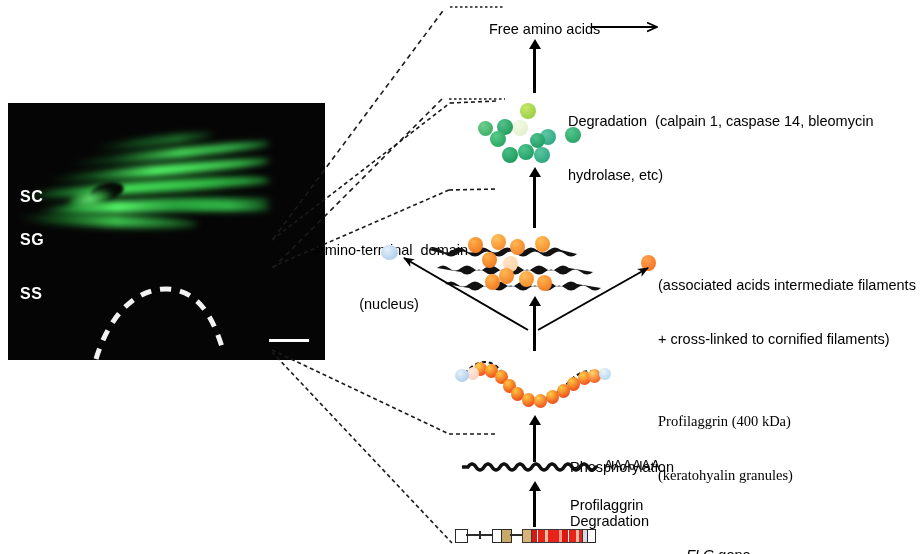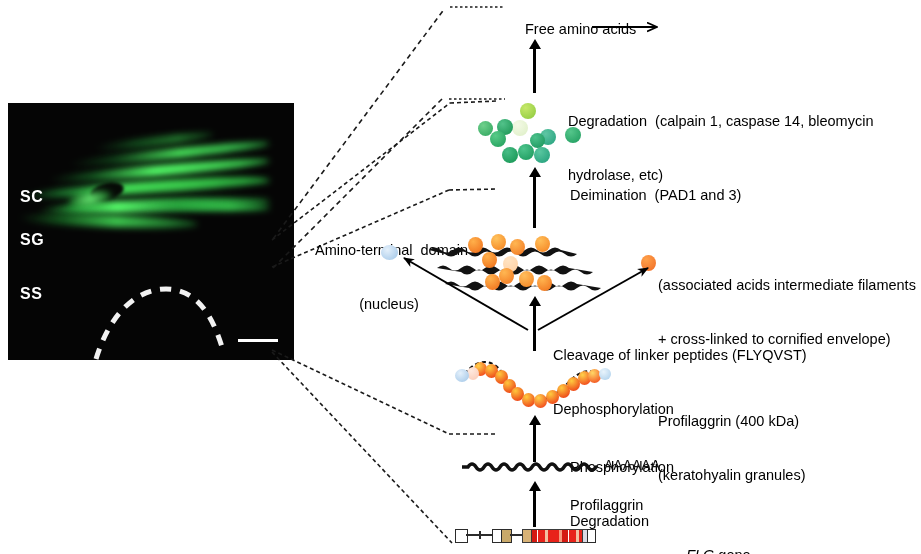--- a/index.html
+++ b/index.html
@@ -16,21 +16,21 @@
     height: 554px;
     background: #ffffff;
     overflow: hidden;
   }
   .abs { position: absolute; }
 
   
   #micrograph {
     left: 8px;
     top: 103px;
-    width: 286px;
+    width: 317px;
     height: 257px;
     background: #050505;
     overflow: hidden;
   }
   #micrograph .layer-label {
     position: absolute;
     color: #ffffff;
     font-weight: bold;
     font-size: 16px;
     letter-spacing: 0.5px;
@@ -136,21 +136,21 @@
       <path d="M 449,99 L 505,99"></path>
     </g>
   </svg>
   <svg class="overlay">
     <g stroke="#1a1a1a" stroke-width="1.6" fill="none" stroke-dasharray="5 4">
       <path d="M 273,239 L 445,8"></path>
       <path d="M 273,268 L 444,97"></path>
     </g>
   </svg>
 
-  <div class="abs txt" style="left:489px; top:20px;margin-left:36px;">Free amino acids</div>
+  <div class="abs txt" style="left:489px; top:20px;">Free amino acids</div>
   <svg class="overlay">
     <defs>
       <marker id="arrowOpen" markerWidth="11" markerHeight="11" refX="9" refY="5.5" orient="auto" markerUnits="userSpaceOnUse">
         <path d="M 0,1 L 10,5.5 L 0,10" fill="none" stroke="#000" stroke-width="1.6"></path>
       </marker>
     </defs>
     <line x1="592" y1="27" x2="656" y2="27" stroke="#000" stroke-width="1.8" marker-end="url(#arrowOpen)"></line>
   </svg>
 
   <div class="varrow abs" style="left:533px; top:48px; height:45px;"></div>
@@ -170,21 +170,20 @@
     <div class="sphere" style="left:72px; top:26px; width:16px; height:16px; background:radial-gradient(circle at 35% 30%, #5fc6a4, #23a07c);"></div>
     <div class="sphere" style="left:97px; top:24px; width:16px; height:16px; background:radial-gradient(circle at 35% 30%, #55c68b, #1c9a5c);"></div>
     <div class="sphere" style="left:34px; top:44px; width:16px; height:16px; background:radial-gradient(circle at 35% 30%, #47bd86, #13924f);"></div>
     <div class="sphere" style="left:50px; top:41px; width:16px; height:16px; background:radial-gradient(circle at 35% 30%, #4dc48c, #189659);"></div>
     <div class="sphere" style="left:66px; top:44px; width:16px; height:16px; background:radial-gradient(circle at 35% 30%, #5ac7a0, #1f9c78);"></div>
     <div class="sphere" style="left:62px; top:30px; width:15px; height:15px; background:radial-gradient(circle at 35% 30%, #4cc18b, #169158);"></div>
   </div>
 
 
   <div class="varrow abs" style="left:533px; top:176px; height:52px;"></div>
-  <div class="abs txt" style="left:570px; top:186px;">Deimination  (PAD1 and 3)</div>
 
   <div class="abs txt" style="left:315px; top:205px; text-align:center; width:148px;">
     <div>Amino-terminal  domain</div>
     <div>(nucleus)</div>
   </div>
   <div class="sphere abs" style="left:381px; top:245px; width:17px; height:15px; background:radial-gradient(circle at 38% 32%, #e4f0fb, #9ec4e6);"></div>
 
   <div class="abs" style="left:427px; top:234px; width:200px; height:62px;">
     <svg width="200" height="62">
       <g fill="#121212">
@@ -202,39 +201,35 @@
     <div class="sphere" style="left:72px; top:34px; width:15px; height:16px; background:radial-gradient(circle at 35% 28%, #ffb752, #f1741e);"></div>
     <div class="sphere" style="left:92px; top:37px; width:15px; height:16px; background:radial-gradient(circle at 35% 28%, #ffbd5c, #f4821f);"></div>
     <div class="sphere" style="left:110px; top:41px; width:15px; height:16px; background:radial-gradient(circle at 35% 28%, #ffb34e, #ef6f1b);"></div>
     <div class="sphere" style="left:58px; top:40px; width:15px; height:16px; background:radial-gradient(circle at 35% 28%, #ffb34e, #ee6a17);"></div>
   </div>
 
   <div class="sphere abs" style="left:641px; top:255px; width:15px; height:16px; background:radial-gradient(circle at 35% 28%, #ffa14a, #ef6a24);"></div>
 
   <div class="abs txt" style="left:658px; top:240px;">
     <div>(associated acids intermediate filaments</div>
-    <div>+ cross-linked to cornified envelope)</div>
+    <div>+ cross-linked to cornified filaments)</div>
   </div>
 
   <svg class="overlay">
     <defs>
       <marker id="arrowSolid" markerWidth="12" markerHeight="12" refX="10" refY="6" orient="auto" markerUnits="userSpaceOnUse">
         <path d="M 0,1.5 L 11,6 L 0,10.5 L 3,6 Z" fill="#000"></path>
       </marker>
     </defs>
     <line x1="528" y1="330" x2="404" y2="258" stroke="#000" stroke-width="2" marker-end="url(#arrowSolid)"></line>
     <line x1="538" y1="330" x2="648" y2="268" stroke="#000" stroke-width="2" marker-end="url(#arrowSolid)"></line>
   </svg>
 
   <div class="varrow abs" style="left:533px; top:305px; height:46px;"></div>
 
-  <div class="abs txt" style="left:553px; top:310px;">
-    <div>Cleavage of linker peptides (FLYQVST)</div>
-    <div>Dephosphorylation</div>
-  </div>
 
   <div class="abs" style="left:455px; top:360px; width:170px; height:48px;">
     <svg width="170" height="48">
       <path d="M 10,14 C 22,-2 38,-2 48,14 C 58,32 68,40 82,40 C 96,40 106,30 116,20 C 124,12 132,10 140,12" fill="none" stroke="#111" stroke-width="2.2" stroke-dasharray="4 3"></path>
     </svg>
     
     <div class="sphere" style="left:19px; top:2px; width:13px; height:14px; background:radial-gradient(circle at 35% 28%, #ffd24a, #ee2b12);"></div>
     <div class="sphere" style="left:30px; top:4px; width:13px; height:14px; background:radial-gradient(circle at 35% 28%, #ffcb40, #ea2810);"></div>
     <div class="sphere" style="left:40px; top:10px; width:13px; height:14px; background:radial-gradient(circle at 35% 28%, #ffc93e, #e82710);"></div>
     <div class="sphere" style="left:48px; top:19px; width:13px; height:14px; background:radial-gradient(circle at 35% 28%, #ffc63c, #e8260f);"></div>
@@ -246,21 +241,21 @@
     <div class="sphere" style="left:112px; top:17px; width:13px; height:14px; background:radial-gradient(circle at 35% 28%, #ffcb40, #ea2810);"></div>
     <div class="sphere" style="left:123px; top:11px; width:13px; height:14px; background:radial-gradient(circle at 35% 28%, #ffd24a, #ee2b12);"></div>
     <div class="sphere" style="left:133px; top:9px; width:13px; height:14px; background:radial-gradient(circle at 35% 28%, #ffd866, #f03a14);"></div>
     
     <div class="sphere" style="left:12px; top:7px; width:12px; height:13px; background:radial-gradient(circle at 35% 28%, #ffe9de, #f9c8b4);"></div>
     
     <div class="sphere" style="left:0px; top:9px; width:14px; height:13px; background:radial-gradient(circle at 38% 32%, #e4f0fb, #9ec4e6);"></div>
     <div class="sphere" style="left:144px; top:8px; width:12px; height:12px; background:radial-gradient(circle at 38% 32%, #e9f4fc, #a8cdea);"></div>
   </div>
 
-  <div class="abs txt" style="left:658px; top:376px;">
+  <div class="abs txt" style="left:658px; top:376px;font-family:Liberation Serif, serif;">
     <div>Profilaggrin (400 kDa)</div>
     <div>(keratohyalin granules)</div>
   </div>
 
   <div class="varrow abs" style="left:533px; top:424px; height:38px;"></div>
   <div class="abs txt" style="left:570px; top:422px;">
     <div>Phosphorylation</div>
     <div>Degradation</div>
   </div>
 

